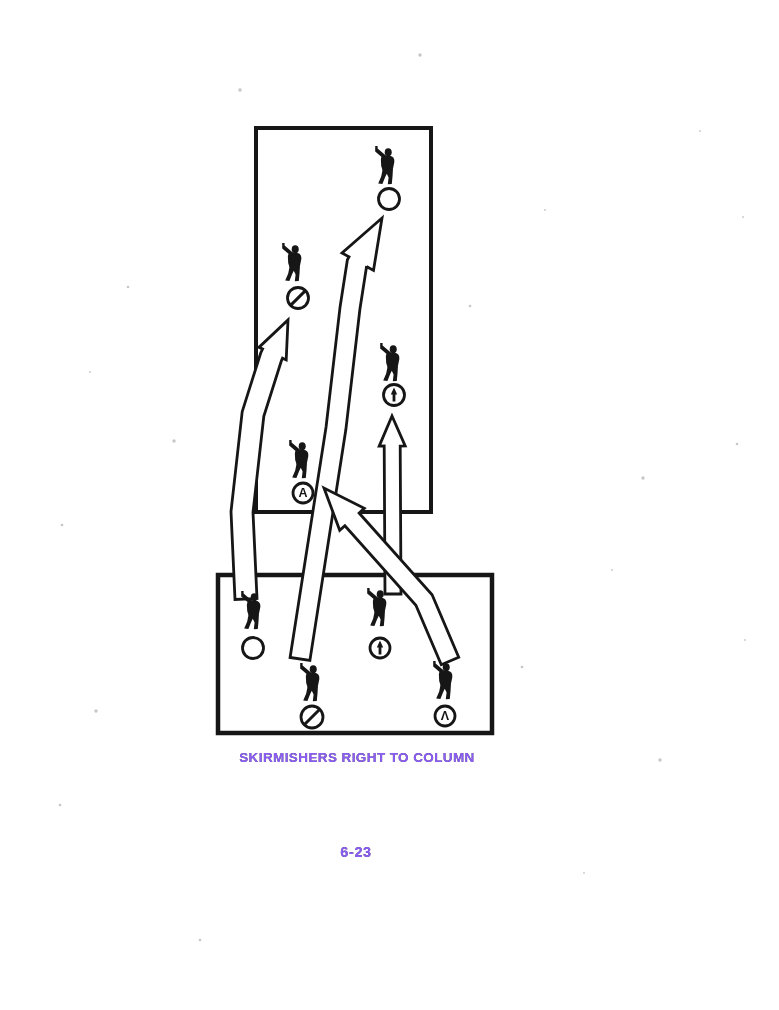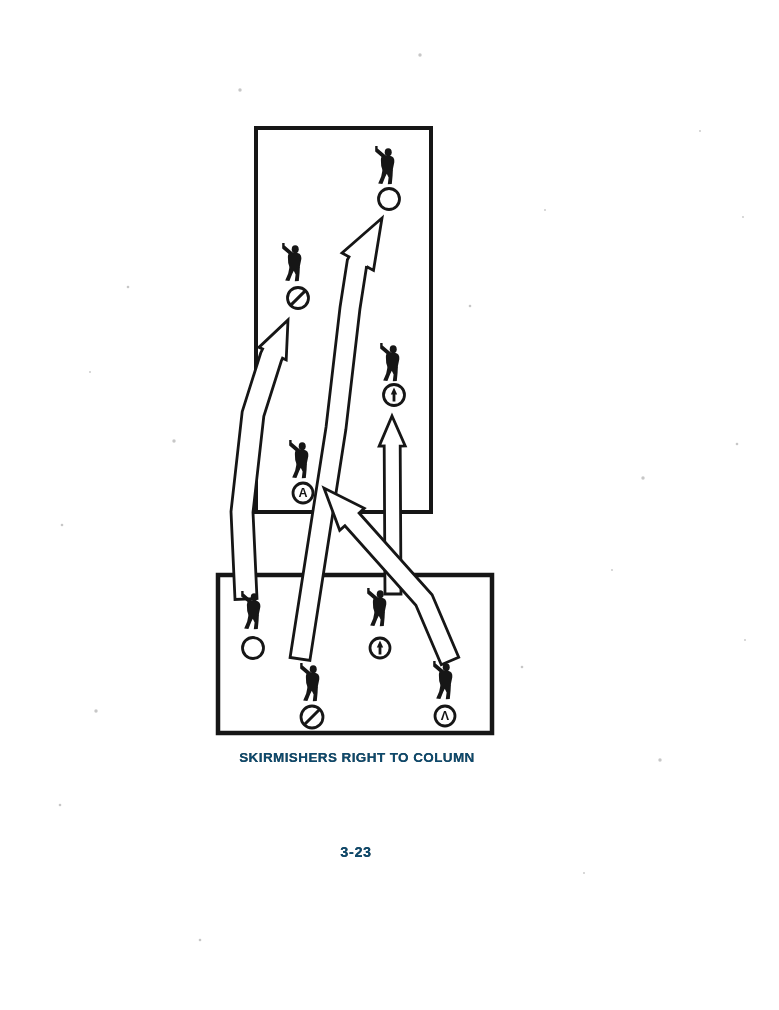--- a/index.html
+++ b/index.html
@@ -4,21 +4,21 @@
 <style>
   html,body { margin:0; padding:0; background:#e8e8e8; }
   .page {
     position:relative; width:779px; height:1010px;
     background:#ffffff; overflow:hidden;
     font-family:"Liberation Sans", sans-serif;
   }
   .page svg { position:absolute; left:0; top:0; }
   .cap {
     position:absolute; transform:translateX(-50%);
-    color:#0c4a6e; font-weight:bold; white-space:pre;
+    color:#8b5cf6; font-weight:bold; white-space:pre;
     text-shadow:0 0 0.5px #444;
   }
   .cap-title  { left:357px; top:750px; font-size:13.5px; letter-spacing:0.4px; }
   .cap-figure { left:356px; top:789px; font-size:16.5px; letter-spacing:0.2px; }
   .cap-page   { left:356px; top:844px; font-size:14.5px; letter-spacing:0.6px; }
 </style>
 </head>
 <body>
 
 <div class="page">
@@ -120,14 +120,14 @@
           <use x="431" y="661" width="26" height="40" fill="#161616" href="#soldier" xlink:href="#soldier"></use>
           <g>
             <circle cx="445" cy="716" r="10" fill="#ffffff" stroke="#161616" stroke-width="2.8"></circle>
             <text x="445" y="720.3" text-anchor="middle" fill="#161616" font-family="&quot;Liberation Sans&quot;, sans-serif" font-size="12.5" font-weight="bold">Λ</text>
           </g>
         </g>
       </g>
   </svg>
 
   <div class="cap cap-title">SKIRMISHERS RIGHT TO COLUMN</div>
-  <div class="cap cap-page">3-23</div>
+  <div class="cap cap-page">6-23</div>
 </div>
 
 </body></html>

